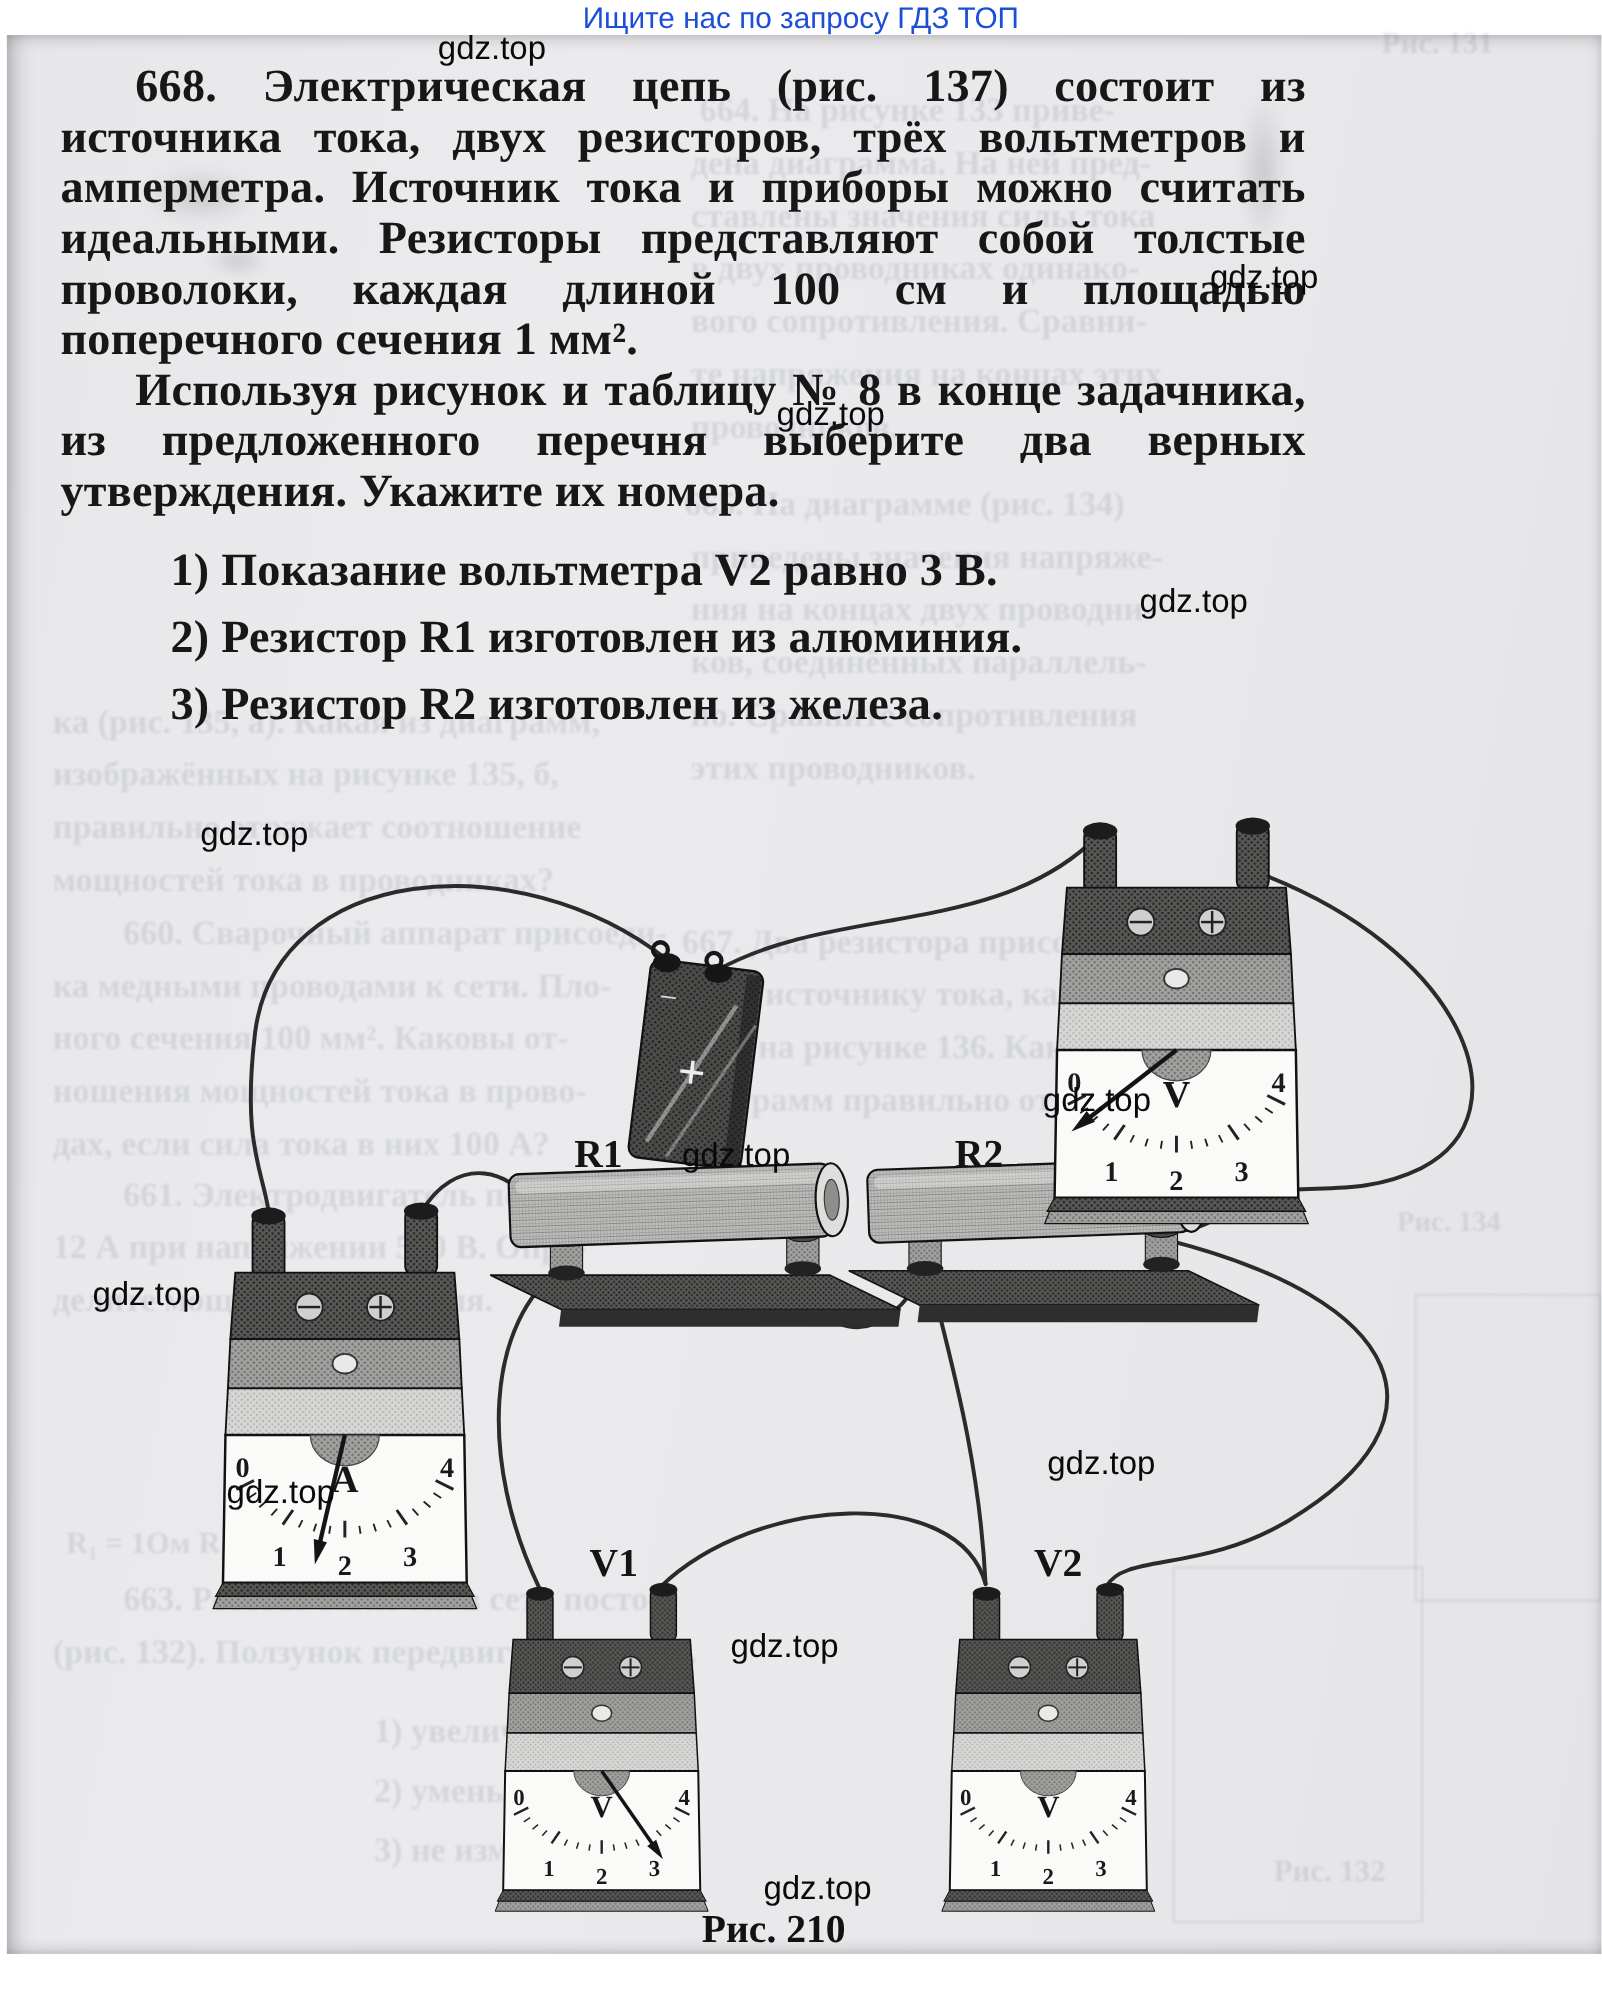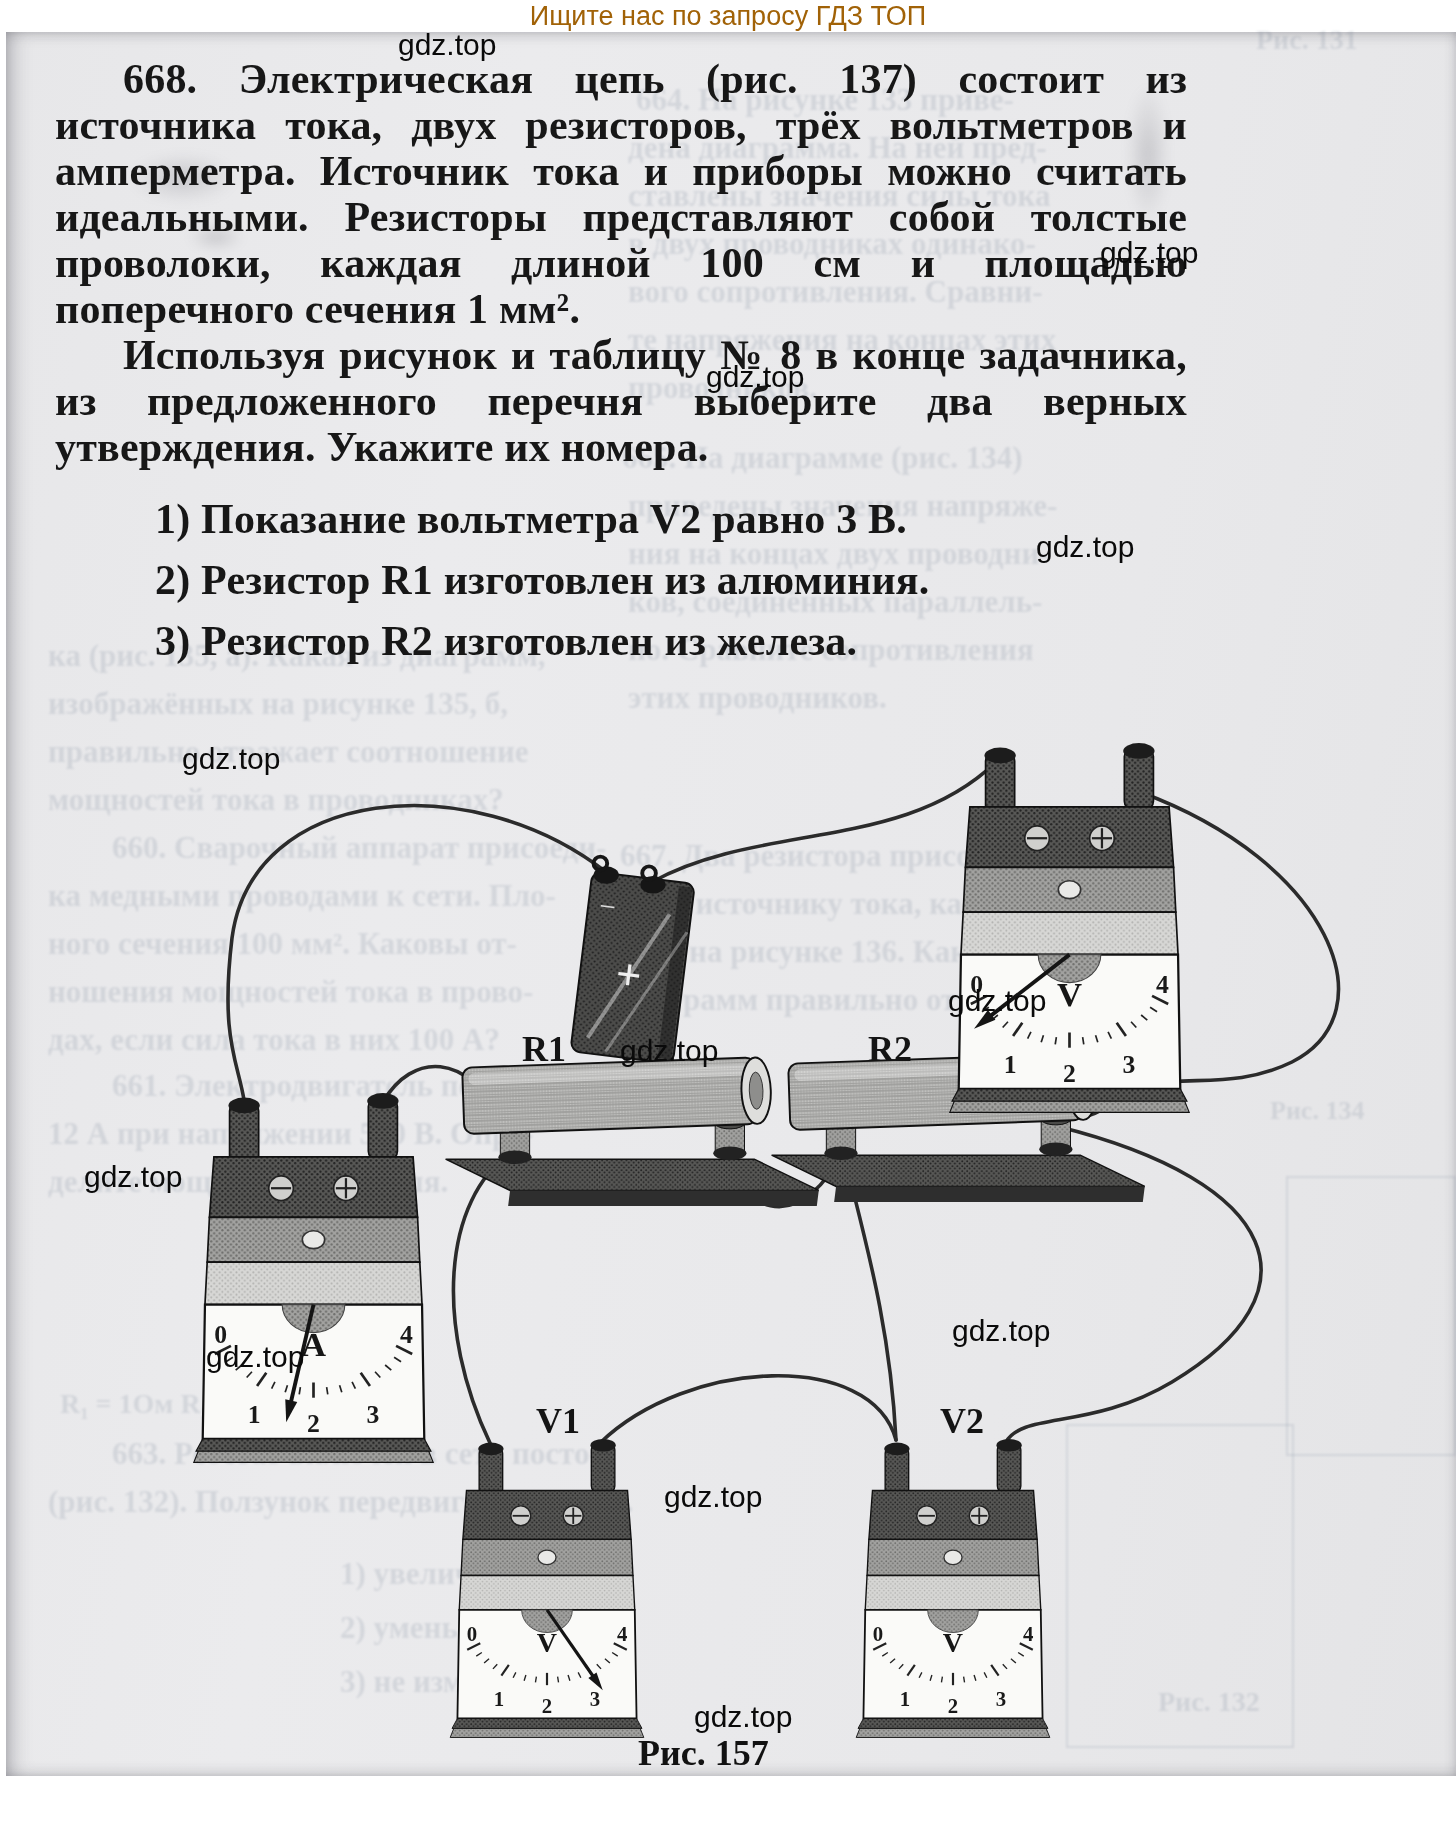--- a/index.html
+++ b/index.html
@@ -80,21 +80,21 @@
       <div class="ghost" style="left: 1270px; top: 1096px; font-size: 26px;">Рис. 134</div>
       <div class="ghost" style="left: 60px; top: 1388px; font-size: 28px;">R₁ = 1Ом      R₂ = 4Ом</div>
       <div class="ghost" style="left: 112px; top: 1436px;">663. Реостат включён в сеть посто-</div>
       <div class="ghost" style="left: 48px; top: 1484px;">(рис. 132). Ползунок передвигают вправо.</div>
       <div class="ghost" style="left: 340px; top: 1556px;">1) увеличится</div>
       <div class="ghost" style="left: 340px; top: 1610px;">2) уменьшится</div>
       <div class="ghost" style="left: 340px; top: 1664px;">3) не изменится</div>
       <div class="ghost" style="left: 1158px; top: 1686px; font-size: 28px;">Рис. 132</div>
     </div>
 
-  <div class="promo" style="color: #a16207;">Ищите нас по запросу ГДЗ ТОП</div>
+  <div class="promo" style="color: #1d4ed8;">Ищите нас по запросу ГДЗ ТОП</div>
 
   <div class="bodytext">
     <p><b>668.</b> <span>Электрическая цепь (рис. 137) состоит из источника тока, двух резисторов, трёх вольтметров и амперметра. Источник тока и приборы можно считать идеальными. Резисторы представляют собой толстые проволоки, каждая длиной 100 см и площадью поперечного сечения 1 мм².</span></p>
     <p>Используя рисунок и таблицу № 8 в конце задачника, из предложенного перечня выберите два верных утверждения. Укажите их номера.</p>
     <div class="items">
       <p>1) Показание вольтметра V2 равно 3 В.</p>
       <p>2) Резистор R1 изготовлен из алюминия.</p>
       <p>3) Резистор R2 изготовлен из железа.</p>
     </div>
   </div>
@@ -419,21 +419,21 @@
       <polygon points="105,298 99.5,278 110.5,278" fill="#141414"></polygon>
     </g>
     <polygon points="6,310 204,310 210,321 0,321" fill="url(#pd)" stroke="#111"></polygon>
     <polygon points="2,321 208,321 212,331 -2,331" fill="url(#pm)" stroke="#111"></polygon>
   </svg>
 
   <div class="devlabel italiclbl" style="left:522px;top:1028px">R1</div>
   <div class="devlabel italiclbl" style="left:868px;top:1028px">R2</div>
   <div class="devlabel" style="left:536px;top:1400px">V1</div>
   <div class="devlabel" style="left:940px;top:1400px">V2</div>
-  <div class="caption" style="left:638px;top:1732px">Рис. 157</div>
+  <div class="caption" style="left:638px;top:1732px">Рис. 210</div>
 
   <div>
       <div class="wm" style="left: 398px; top: 28px;">gdz.top</div>
       <div class="wm" style="left: 1100px; top: 236px;">gdz.top</div>
       <div class="wm" style="left: 706px; top: 360px;">gdz.top</div>
       <div class="wm" style="left: 1036px; top: 530px;">gdz.top</div>
       <div class="wm" style="left: 182px; top: 742px;">gdz.top</div>
       <div class="wm" style="left: 948px; top: 984px;">gdz.top</div>
       <div class="wm" style="left: 620px; top: 1034px;">gdz.top</div>
       <div class="wm" style="left: 84px; top: 1160px;">gdz.top</div>

